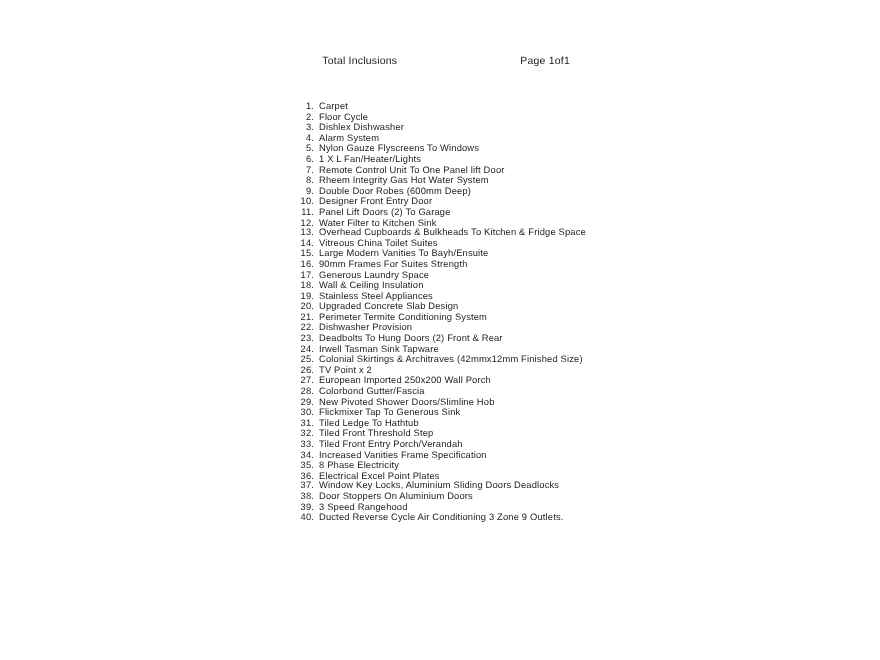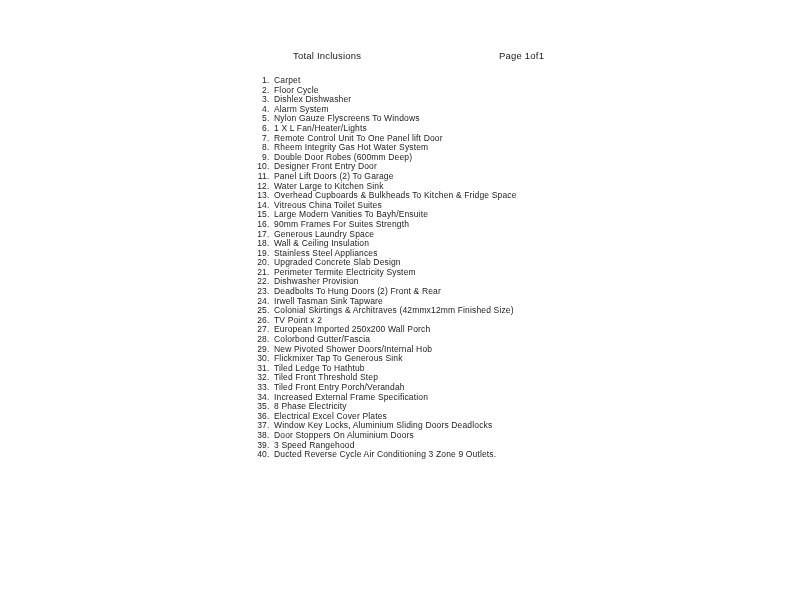--- a/index.html
+++ b/index.html
@@ -30,34 +30,34 @@
   }
   .doc-title {
     font-size: 9.5px;
     letter-spacing: 0.2px;
     color: #202020;
     white-space: nowrap;
   }
   .page-label {
     position: absolute;
     top: 50px;
-    left: 499px;
+    left: 473px;
     font-size: 9.5px;
     letter-spacing: 0.2px;
     color: #202020;
     white-space: nowrap;
   }
   .list-wrap {
     position: absolute;
     top: 76px;
     left: 250px;
     width: 470px;
   }
   ol.inclusions {
-    margin: 0;
+    margin: 16px;
     padding: 0 0 0 22px;
     list-style-position: outside;
   }
   ol.inclusions li {
     font-size: 8.5px;
     line-height: 9.6px;
     color: #1c1c1c;
     letter-spacing: 0.15px;
     white-space: nowrap;
     padding-left: 2px;
@@ -84,45 +84,45 @@
         <li>Floor Cycle</li>
         <li>Dishlex Dishwasher</li>
         <li>Alarm System</li>
         <li>Nylon Gauze Flyscreens To Windows</li>
         <li>1 X L Fan/Heater/Lights</li>
         <li>Remote Control Unit To One Panel lift Door</li>
         <li>Rheem Integrity Gas Hot Water System</li>
         <li>Double Door Robes (600mm Deep)</li>
         <li>Designer Front Entry Door</li>
         <li>Panel Lift Doors (2) To Garage</li>
-        <li>Water Large to Kitchen Sink</li>
+        <li>Water Filter to Kitchen Sink</li>
         <li>Overhead Cupboards &amp; Bulkheads To Kitchen &amp; Fridge Space</li>
         <li>Vitreous China Toilet Suites</li>
         <li>Large Modern Vanities To Bayh/Ensuite</li>
         <li>90mm Frames For Suites Strength</li>
         <li>Generous Laundry Space</li>
         <li>Wall &amp; Ceiling Insulation</li>
         <li>Stainless Steel Appliances</li>
         <li>Upgraded Concrete Slab Design</li>
-        <li>Perimeter Termite Electricity System</li>
+        <li>Perimeter Termite Conditioning System</li>
         <li>Dishwasher Provision</li>
         <li>Deadbolts To Hung Doors (2) Front &amp; Rear</li>
         <li>Irwell Tasman Sink Tapware</li>
         <li>Colonial Skirtings &amp; Architraves (42mmx12mm Finished Size)</li>
         <li>TV Point x 2</li>
         <li>European Imported 250x200 Wall Porch</li>
         <li>Colorbond Gutter/Fascia</li>
-        <li>New Pivoted Shower Doors/Internal Hob</li>
+        <li>New Pivoted Shower Doors/Slimline Hob</li>
         <li>Flickmixer Tap To Generous Sink</li>
         <li>Tiled Ledge To Hathtub</li>
         <li>Tiled Front Threshold Step</li>
         <li>Tiled Front Entry Porch/Verandah</li>
-        <li>Increased External Frame Specification</li>
+        <li>Increased Vanities Frame Specification</li>
         <li>8 Phase Electricity</li>
-        <li>Electrical Excel Cover Plates</li>
+        <li>Electrical Excel Point Plates</li>
         <li>Window Key Locks, Aluminium Sliding Doors Deadlocks</li>
         <li>Door Stoppers On Aluminium Doors</li>
         <li>3 Speed Rangehood</li>
         <li>Ducted  Reverse Cycle Air Conditioning 3 Zone 9 Outlets.</li>
       </ol>
   </div>
 
 </div>
 
 </body></html>

